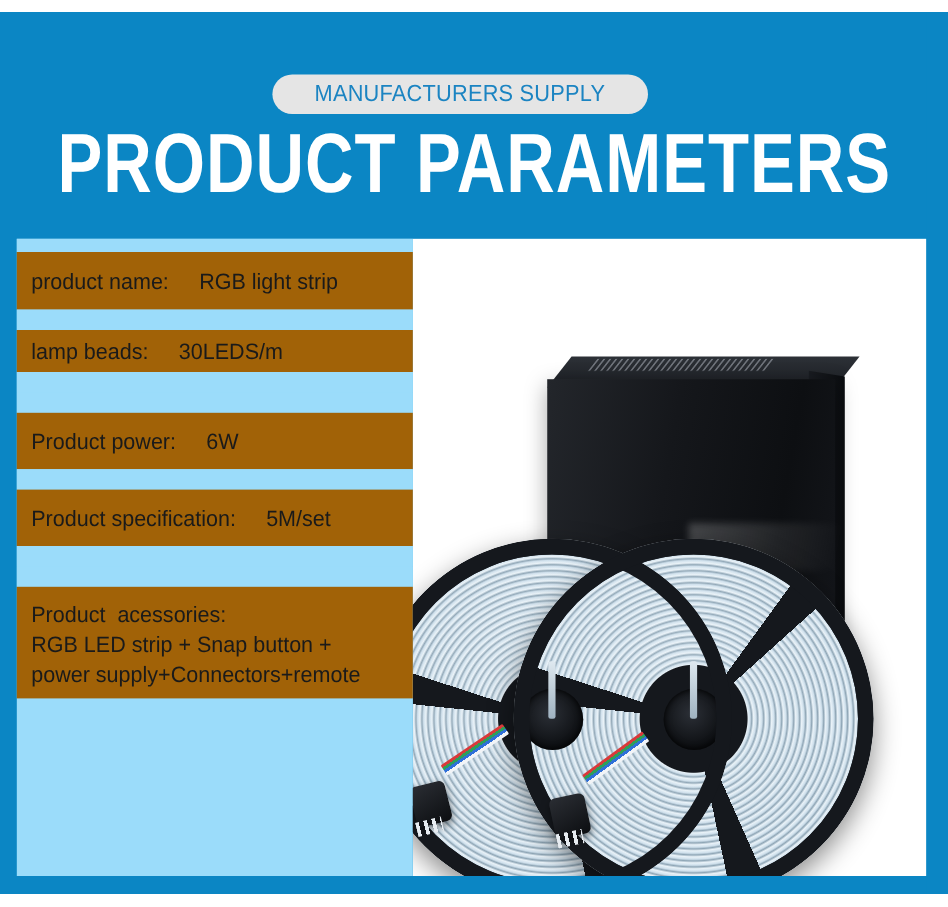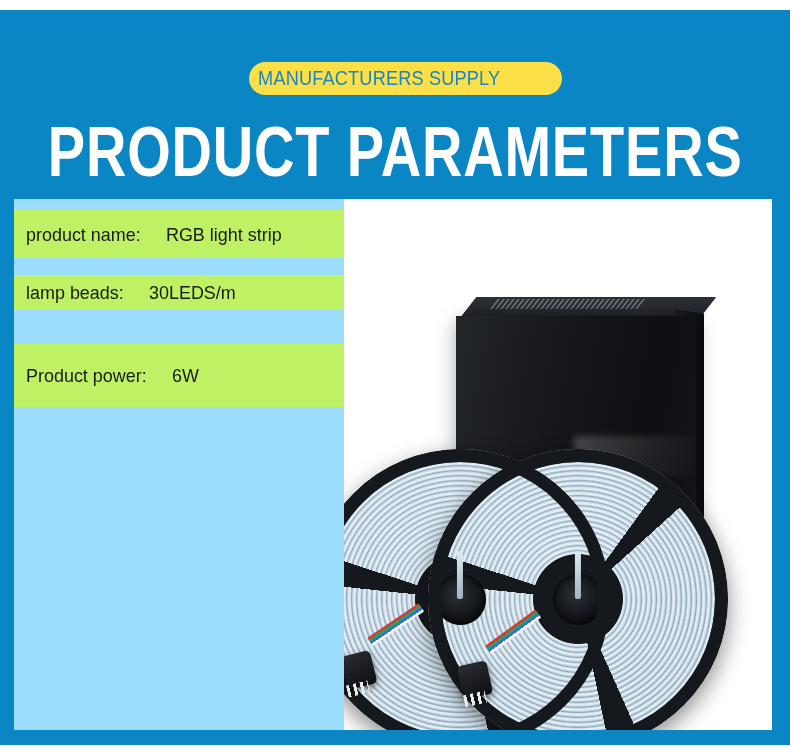--- a/index.html
+++ b/index.html
@@ -12,31 +12,31 @@
   #stage{position:relative;width:790px;height:756px;background:#ffffff;}
 
   
   .panel{
     position:absolute;left:0;top:10px;width:790px;height:735px;
     background:#0b86c4;
   }
 
   
   .badge{
-    position:absolute;left:249px;top:62px;width:313px;height:33px;
-    background:#fde047;border-radius:17px;
-    display:flex;align-items:center;
+    position:absolute;left:227px;top:62px;width:313px;height:33px;
+    background:#e5e5e5;border-radius:17px;
+    display:flex;align-items:center;justify-content:center;
   }
   .badge span{
     color:#1b84c2;font-size:19.5px;letter-spacing:.2px;
     font-family:"Liberation Sans", sans-serif;
     transform:scaleX(.93);white-space:nowrap;
   }
   .title{
-    position:absolute;left:0;top:116px;width:790px;height:72px;
+    position:absolute;left:0;top:100px;width:790px;height:72px;
     display:flex;align-items:center;justify-content:center;
   }
   .title span{
     color:#ffffff;font-weight:bold;font-size:70px;line-height:70px;
     letter-spacing:1px;white-space:nowrap;
     transform:scaleX(.80);transform-origin:center;
     font-family:"Liberation Sans", sans-serif;
   }
 
   
@@ -139,21 +139,21 @@
   .conn-b .conn-wires{left:36px;top:8px;transform:rotate(-36deg);}
   .conn-b .conn-body{left:8px;top:26px;transform:rotate(-12deg);}
   .conn-b .conn-pins{left:12px;top:56px;transform:rotate(-12deg);}
 
   
   .spec{
     position:absolute;left:14px;top:199px;width:330px;height:531px;
     background:#9bdcfa;
   }
   .spec-row{
-    background:#bef264;
+    background:#a16207;
     display:flex;align-items:center;
     padding:0 0 0 12px;
     box-sizing:border-box;
   }
   .spec-gap{background:#9bdcfa;}
   .spec-text{
     color:#1a1a1a;font-size:18.5px;line-height:25px;
     font-family:"Liberation Sans", sans-serif;
     white-space:pre;transform:scaleX(.97);transform-origin:left center;
   }
@@ -229,31 +229,38 @@
 
     <div class="spec-row" style="height:35px">
       <div class="spec-text"><span>lamp beads:</span><span class="v">30LEDS/m</span></div>
     </div>
 
     <div class="spec-gap" style="height:17px"></div>
 
 
     <div class="spec-gap" style="height:17px"></div>
 
-    <div class="spec-row" style="height:63px">
+    <div class="spec-row" style="height:47px">
       <div class="spec-text"><span>Product power:</span><span class="v">6W</span></div>
     </div>
 
     <div class="spec-gap" style="height:17px"></div>
 
-
-    <div class="spec-gap" style="height:17px"></div>
-
-
-    <div class="spec-gap" style="height:17px"></div>
-
+    <div class="spec-row" style="height:47px">
+      <div class="spec-text"><span>Product specification:</span><span class="v">5M/set</span></div>
+    </div>
+
+    <div class="spec-gap" style="height:17px"></div>
+
+
+    <div class="spec-gap" style="height:17px"></div>
+
+    <div class="spec-row" style="height:93px;align-items:flex-start;padding-top:10px">
+      <div class="spec-text"><span>Product  acessories:</span><br><span>RGB LED strip + Snap button +
+power supply+Connectors+remote</span></div>
+    </div>
 
   </div>
 
   <div class="footer-band"></div>
   <div class="right-edge"></div>
 
 </div>
 
 </body></html>

